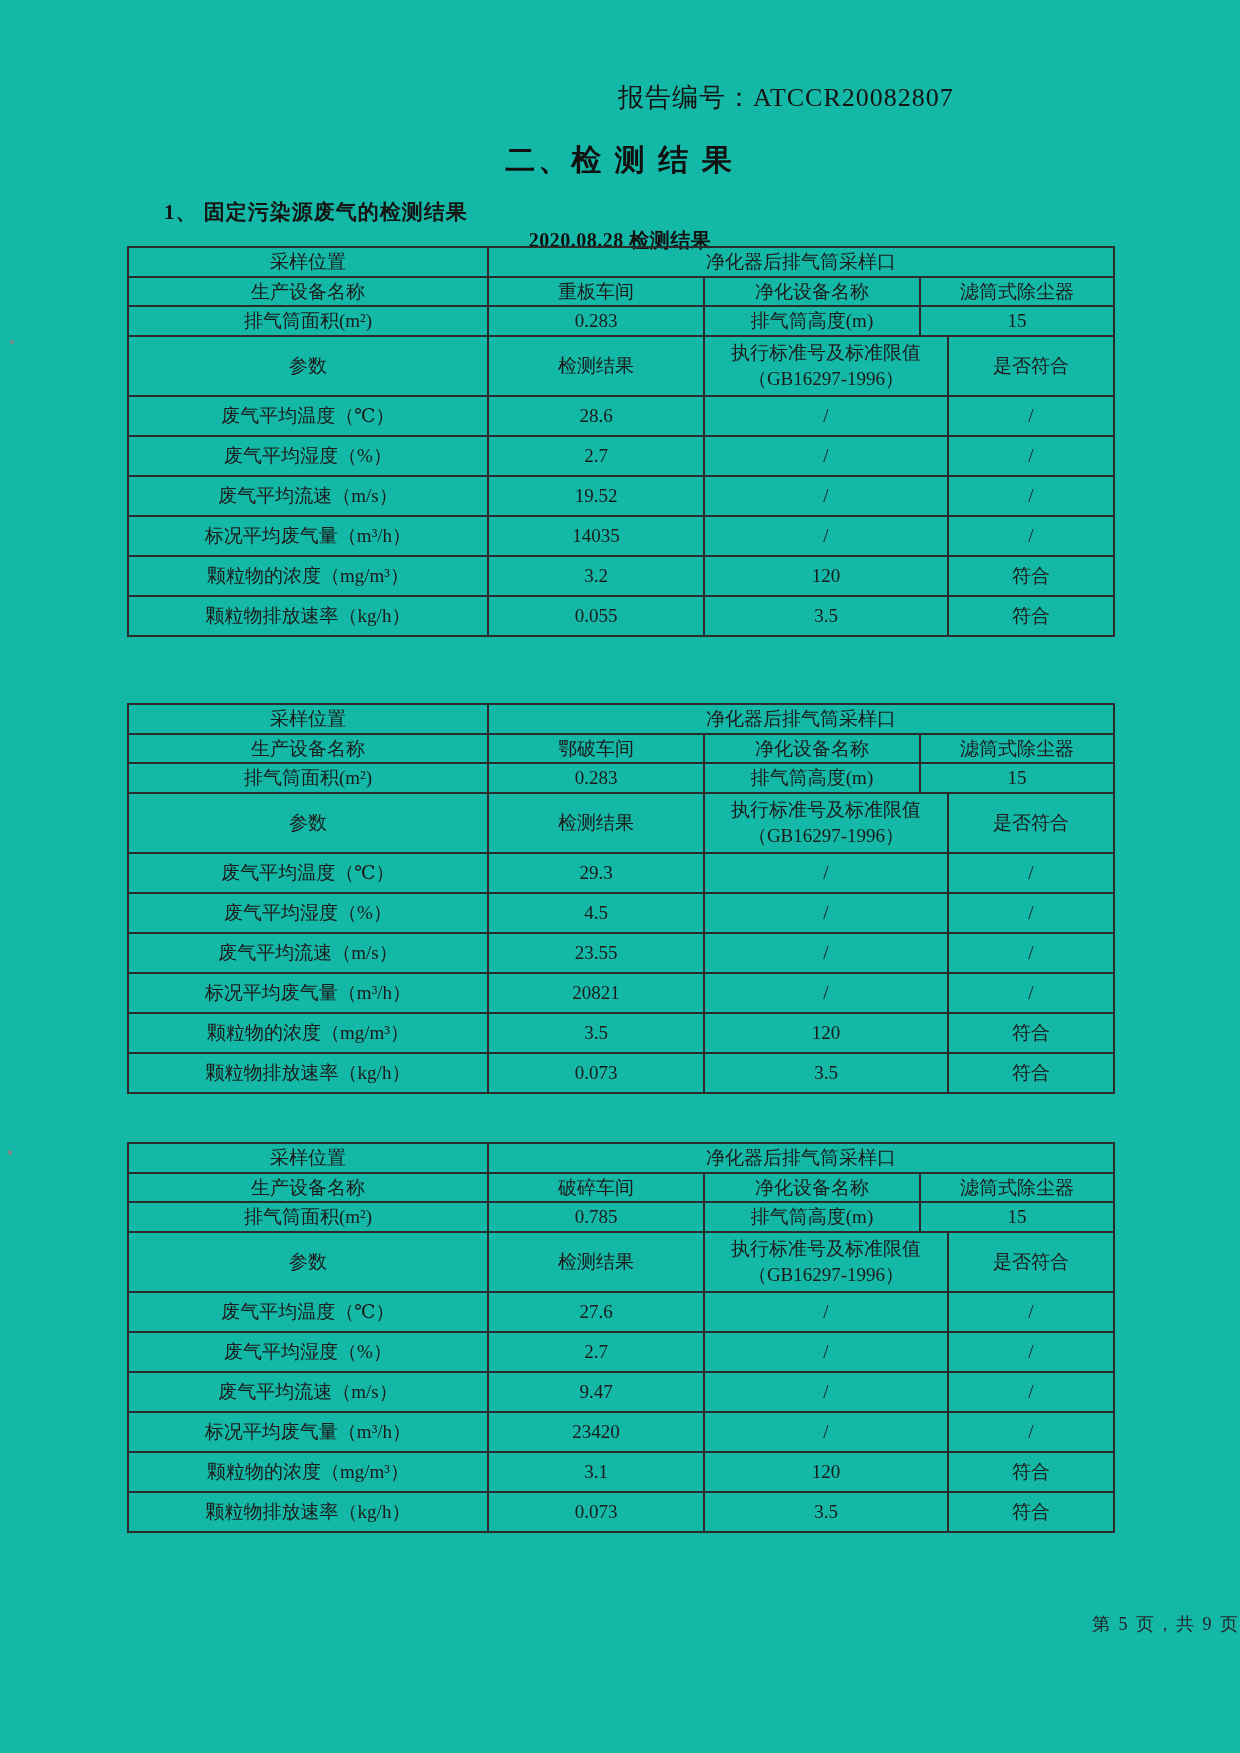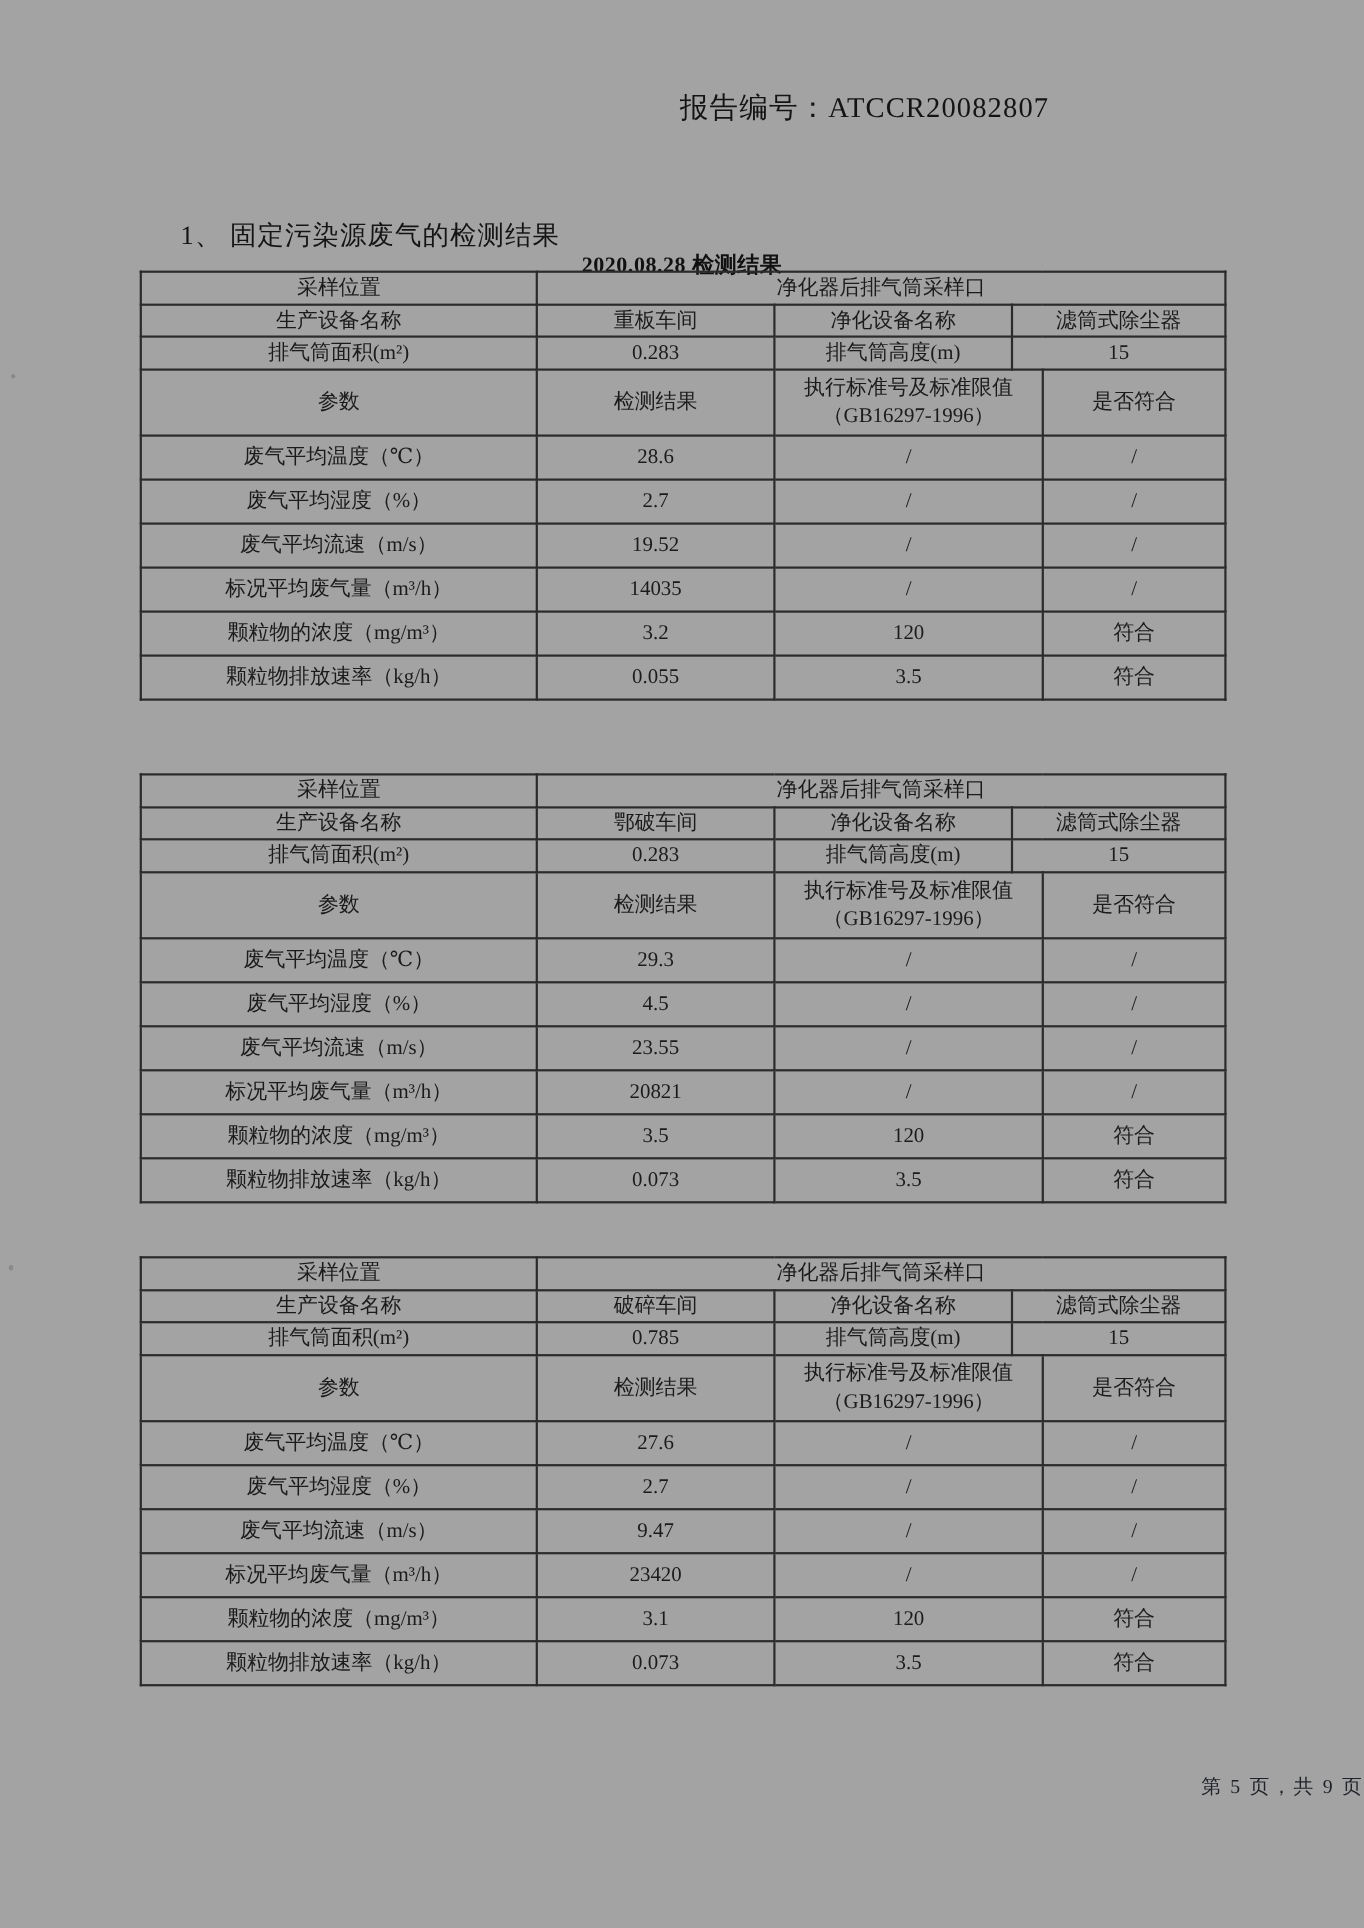--- a/index.html
+++ b/index.html
@@ -1,37 +1,37 @@
 <!DOCTYPE html>
 <html><head>
 <meta charset="utf-8">
 <style>
   html,body{margin:0;padding:0;background:#e8e8e8;}
   .page{
     position:relative;
     width:1240px;height:1753px;
     margin:0 auto;
-    background:#a3a3a3;
+    background:#14b8a6;
     font-family:"Liberation Serif","DejaVu Serif",serif;
     color:#1b1b1b;
     overflow:hidden;
   }
   .report-no{
     position:absolute;top:80px;left:618px;
     font-size:26px;letter-spacing:1px;color:#141414;
     white-space:nowrap;
   }
   .doc-title{
     position:absolute;top:140px;left:0;width:100%;
     text-align:center;font-size:30px;font-weight:bold;
     letter-spacing:3px;color:#111;
   }
   .section-heading{
     position:absolute;top:198px;left:164px;
-    font-size:24px;font-weight:normal;color:#141414;
+    font-size:21px;font-weight:bold;color:#141414;
     letter-spacing:1px;
   }
   .table-caption{
     position:absolute;top:227px;left:0;width:100%;
     text-align:center;font-size:20px;font-weight:bold;color:#111;
     letter-spacing:0.5px;
   }
   table.rt{
     position:absolute;left:127px;
     width:986px;
@@ -61,20 +61,21 @@
   .speck{position:absolute;background:#8a8a8a;border-radius:50%;}
   .sp1{left:10px;top:340px;width:4px;height:4px;}
   .sp2{left:8px;top:1150px;width:4px;height:5px;}
 </style>
 </head>
 <body>
 
 <div class="page">
 
   <div class="report-no">报告编号：ATCCR20082807</div>
+  <div class="doc-title">二、检 测 结 果</div>
   <div class="section-heading">1、 固定污染源废气的检测结果</div>
   <div class="table-caption">2020.08.28 检测结果</div>
 
   <table class="rt t1">
     <colgroup>
         <col style="width:360px">
         <col style="width:216px">
         <col style="width:216px">
         <col style="width:28px">
         <col style="width:166px">

